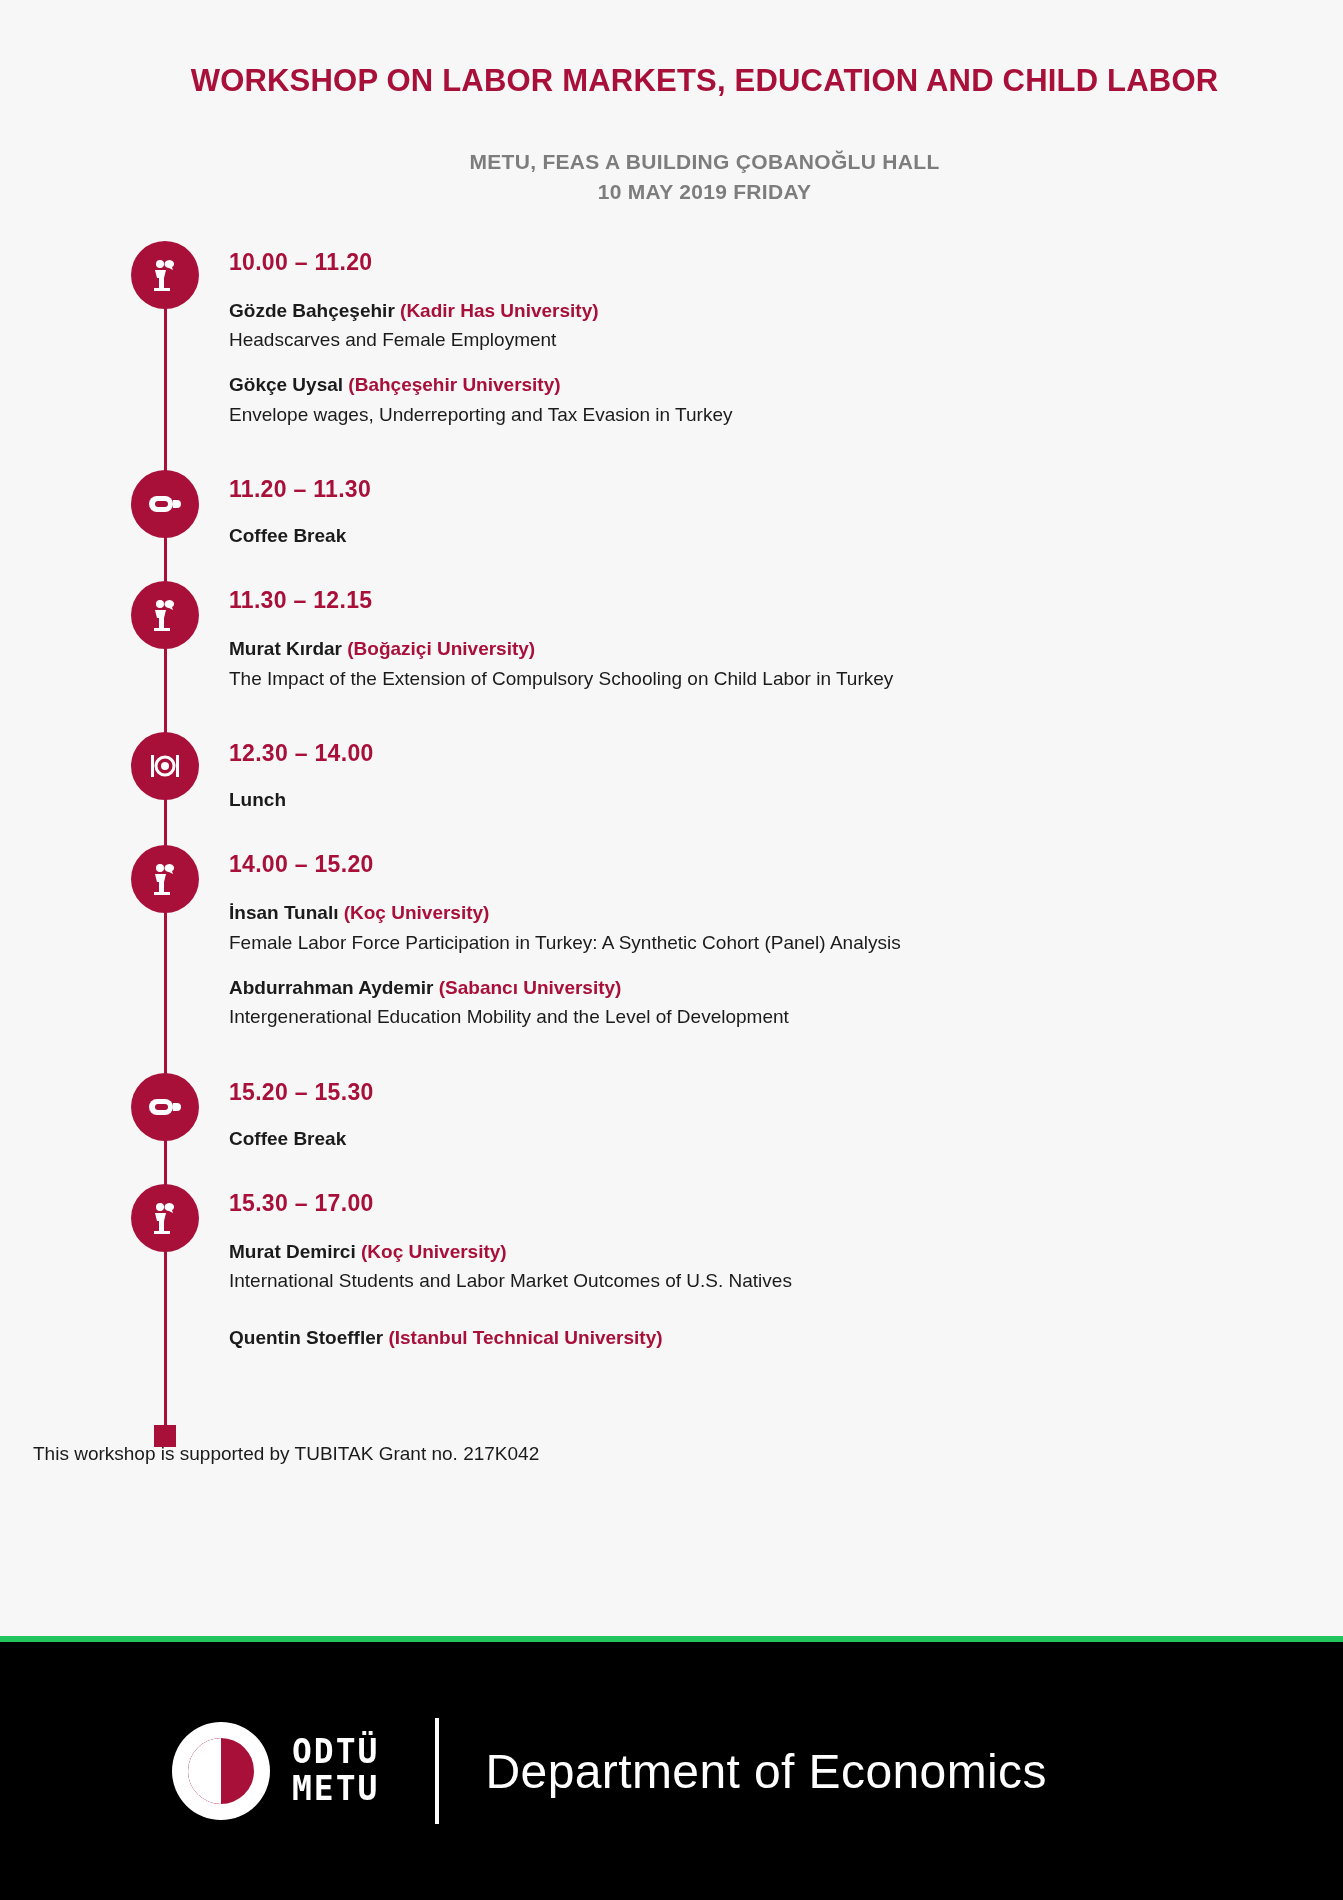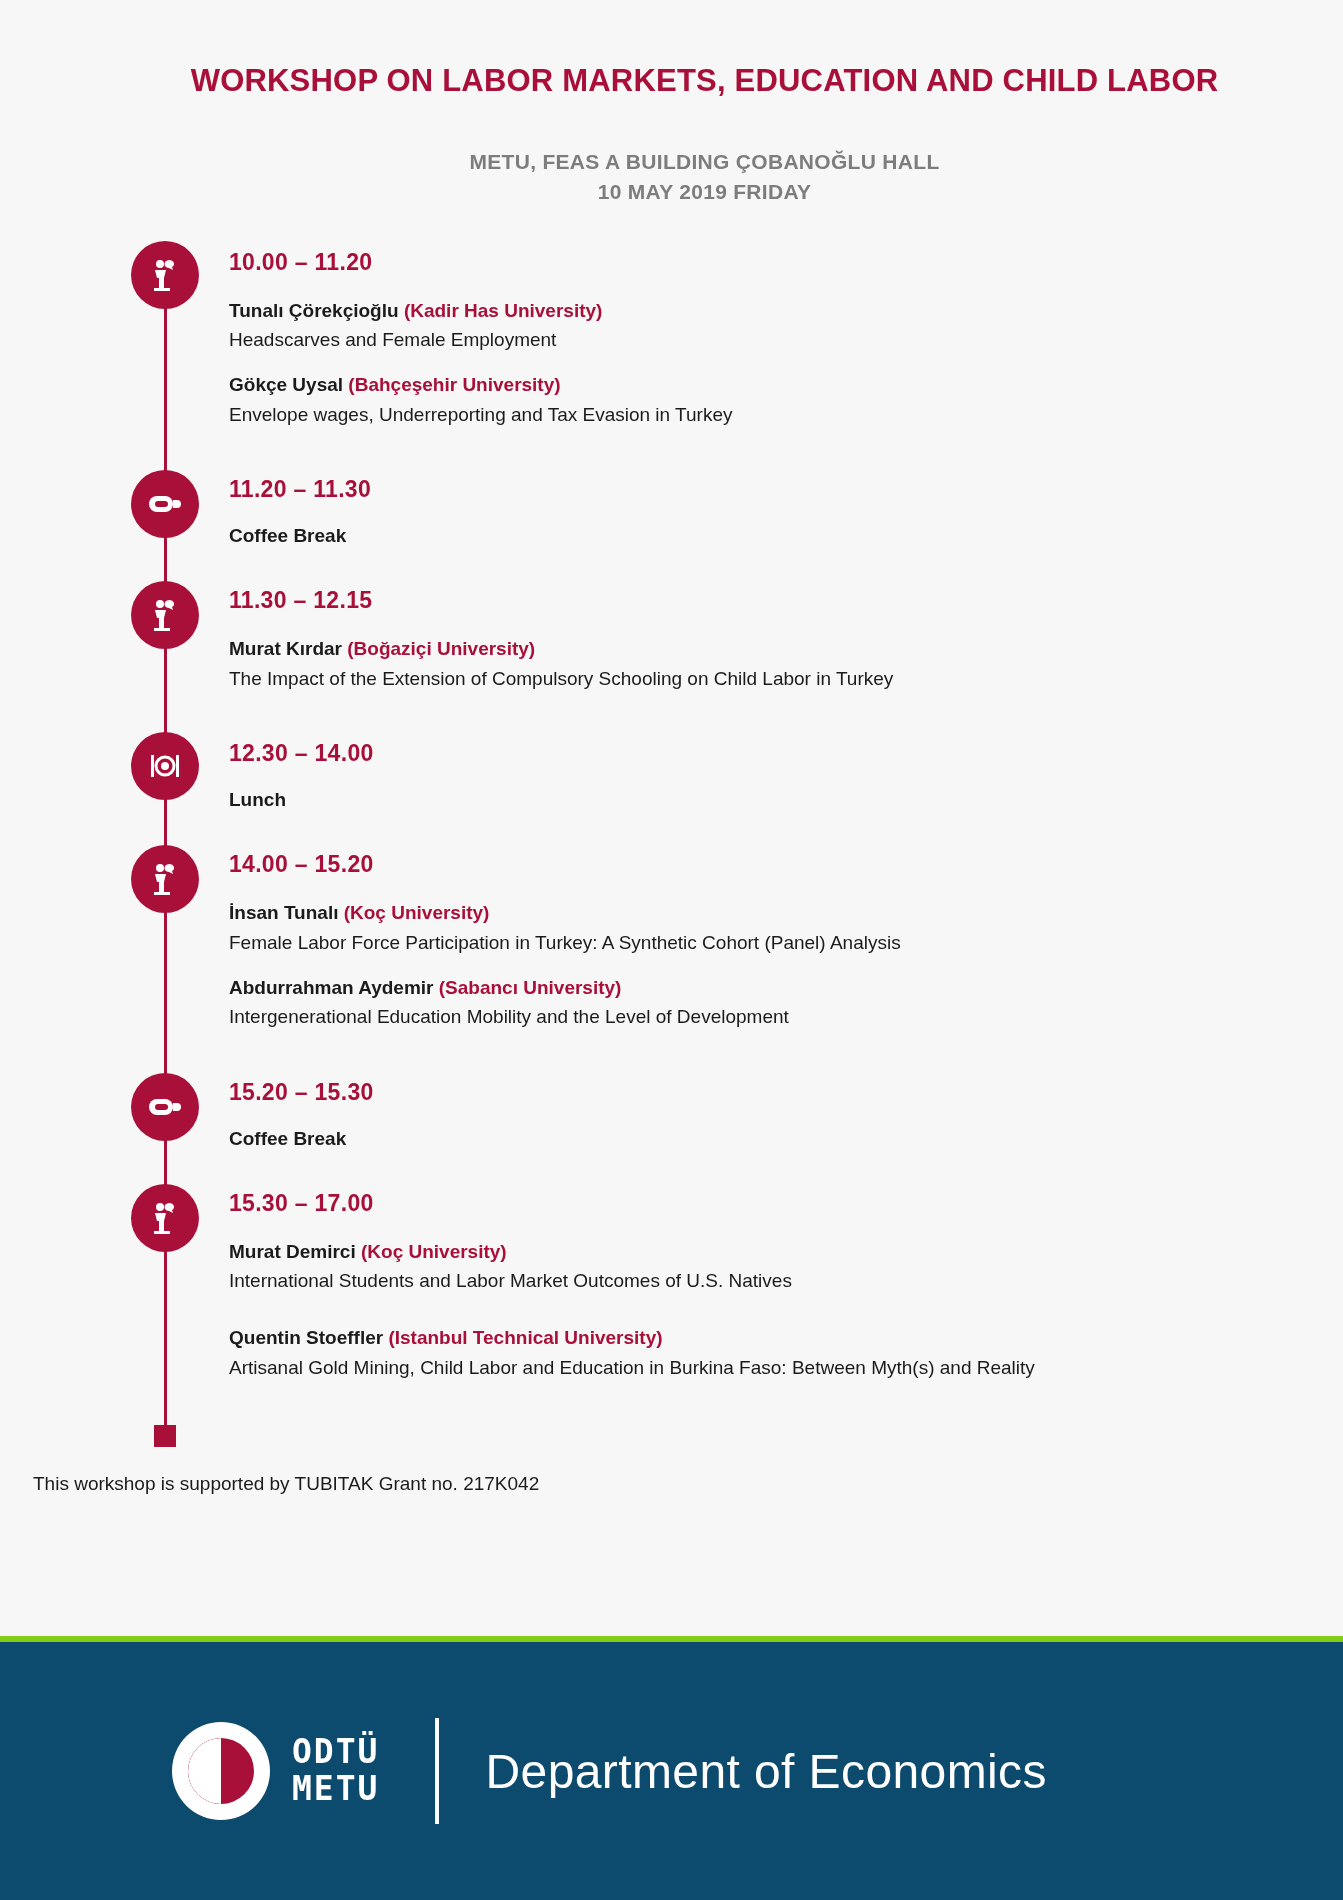--- a/index.html
+++ b/index.html
@@ -123,22 +123,22 @@
     color: #1b1b1b;
     font-size: 19px;
     margin-top: 92px;
   }
   .footer {
     position: absolute;
     left: 0;
     bottom: 0;
     width: 1343px;
     height: 258px;
-    background: #0c4a6e;
-    border-top: 6px solid #84cc16;
+    background: #000000;
+    border-top: 6px solid #22c55e;
     display: flex;
     align-items: center;
   }
   .footer-inner {
     display: flex;
     align-items: center;
     margin-left: 172px;
   }
   .logo-mark {
     width: 98px;
@@ -212,21 +212,21 @@
         <svg width="36" height="36" viewBox="0 0 36 36" aria-hidden="true">
           <circle cx="13" cy="7" r="4" fill="#fff"></circle>
           <path d="M8 13h11l-2 8H10z" fill="#fff"></path>
           <rect x="12" y="21" width="5" height="10" fill="#fff"></rect>
           <rect x="7" y="31" width="16" height="3" fill="#fff"></rect>
           <path d="M22 3c5 0 7 5 3 7l1 3-4-2c-4 0-6-4-3-7z" fill="#fff"></path>
         </svg>
       </div>
       <div class="time">10.00 – 11.20</div>
       <div class="talk first">
-        <div class="speaker"><span>Tunalı Çörekçioğlu </span><span class="aff">(Kadir Has University)</span></div>
+        <div class="speaker"><span>Gözde Bahçeşehir </span><span class="aff">(Kadir Has University)</span></div>
         <div class="paper">Headscarves and Female Employment</div>
       </div>
       <div class="talk">
         <div class="speaker"><span>Gökçe Uysal </span><span class="aff">(Bahçeşehir University)</span></div>
         <div class="paper">Envelope wages, Underreporting and Tax Evasion in Turkey</div>
       </div>
     </div>
 
     <div class="row" style="padding-top:48px;">
       <div class="marker" style="top:42px;">
@@ -313,21 +313,20 @@
           <path d="M22 3c5 0 7 5 3 7l1 3-4-2c-4 0-6-4-3-7z" fill="#fff"></path>
         </svg>
       </div>
       <div class="time">15.30 – 17.00</div>
       <div class="talk first">
         <div class="speaker"><span>Murat Demirci </span><span class="aff">(Koç University)</span></div>
         <div class="paper">International Students and Labor Market Outcomes of U.S. Natives</div>
       </div>
       <div class="talk" style="margin-top:30px;">
         <div class="speaker"><span>Quentin Stoeffler </span><span class="aff">(Istanbul Technical University)</span></div>
-        <div class="paper">Artisanal Gold Mining, Child Labor and Education in Burkina Faso: Between Myth(s) and Reality</div>
       </div>
     </div>
   </div>
 
   <div class="support">This workshop is supported by TUBITAK Grant no. 217K042</div>
 
   <div class="footer">
     <div class="footer-inner">
       <div class="logo-mark">
         <div class="logo-inner"></div>

